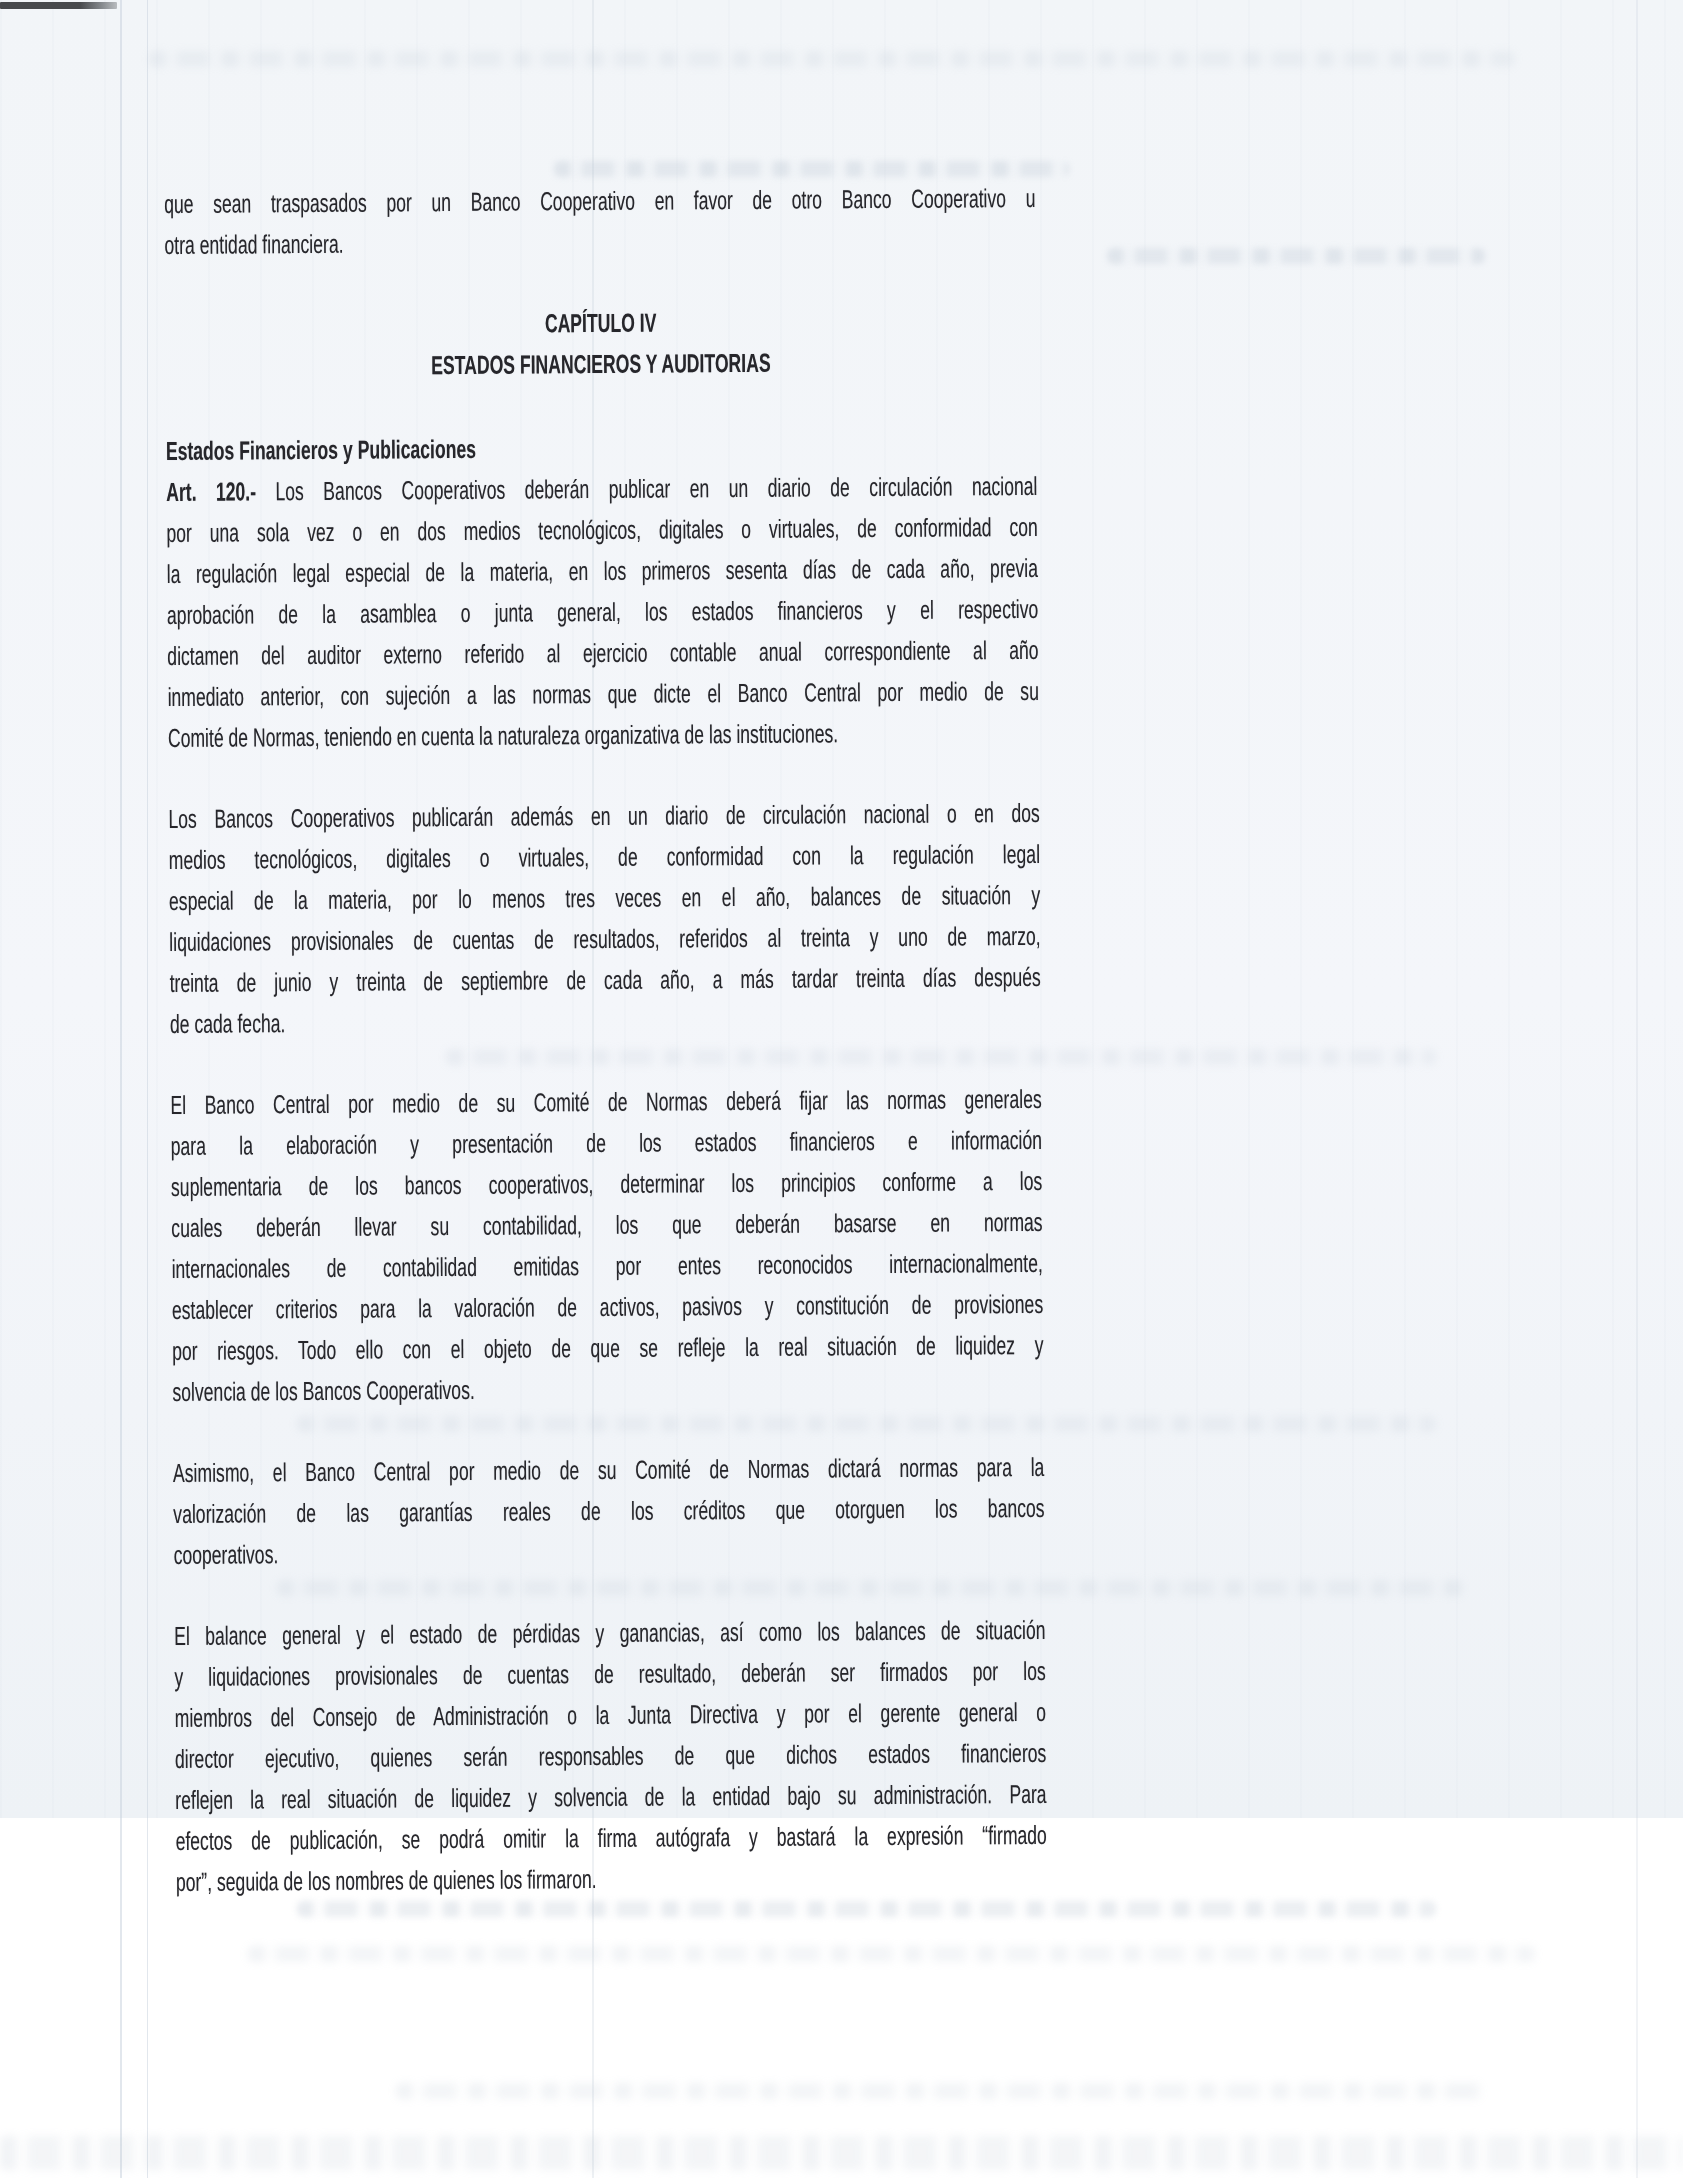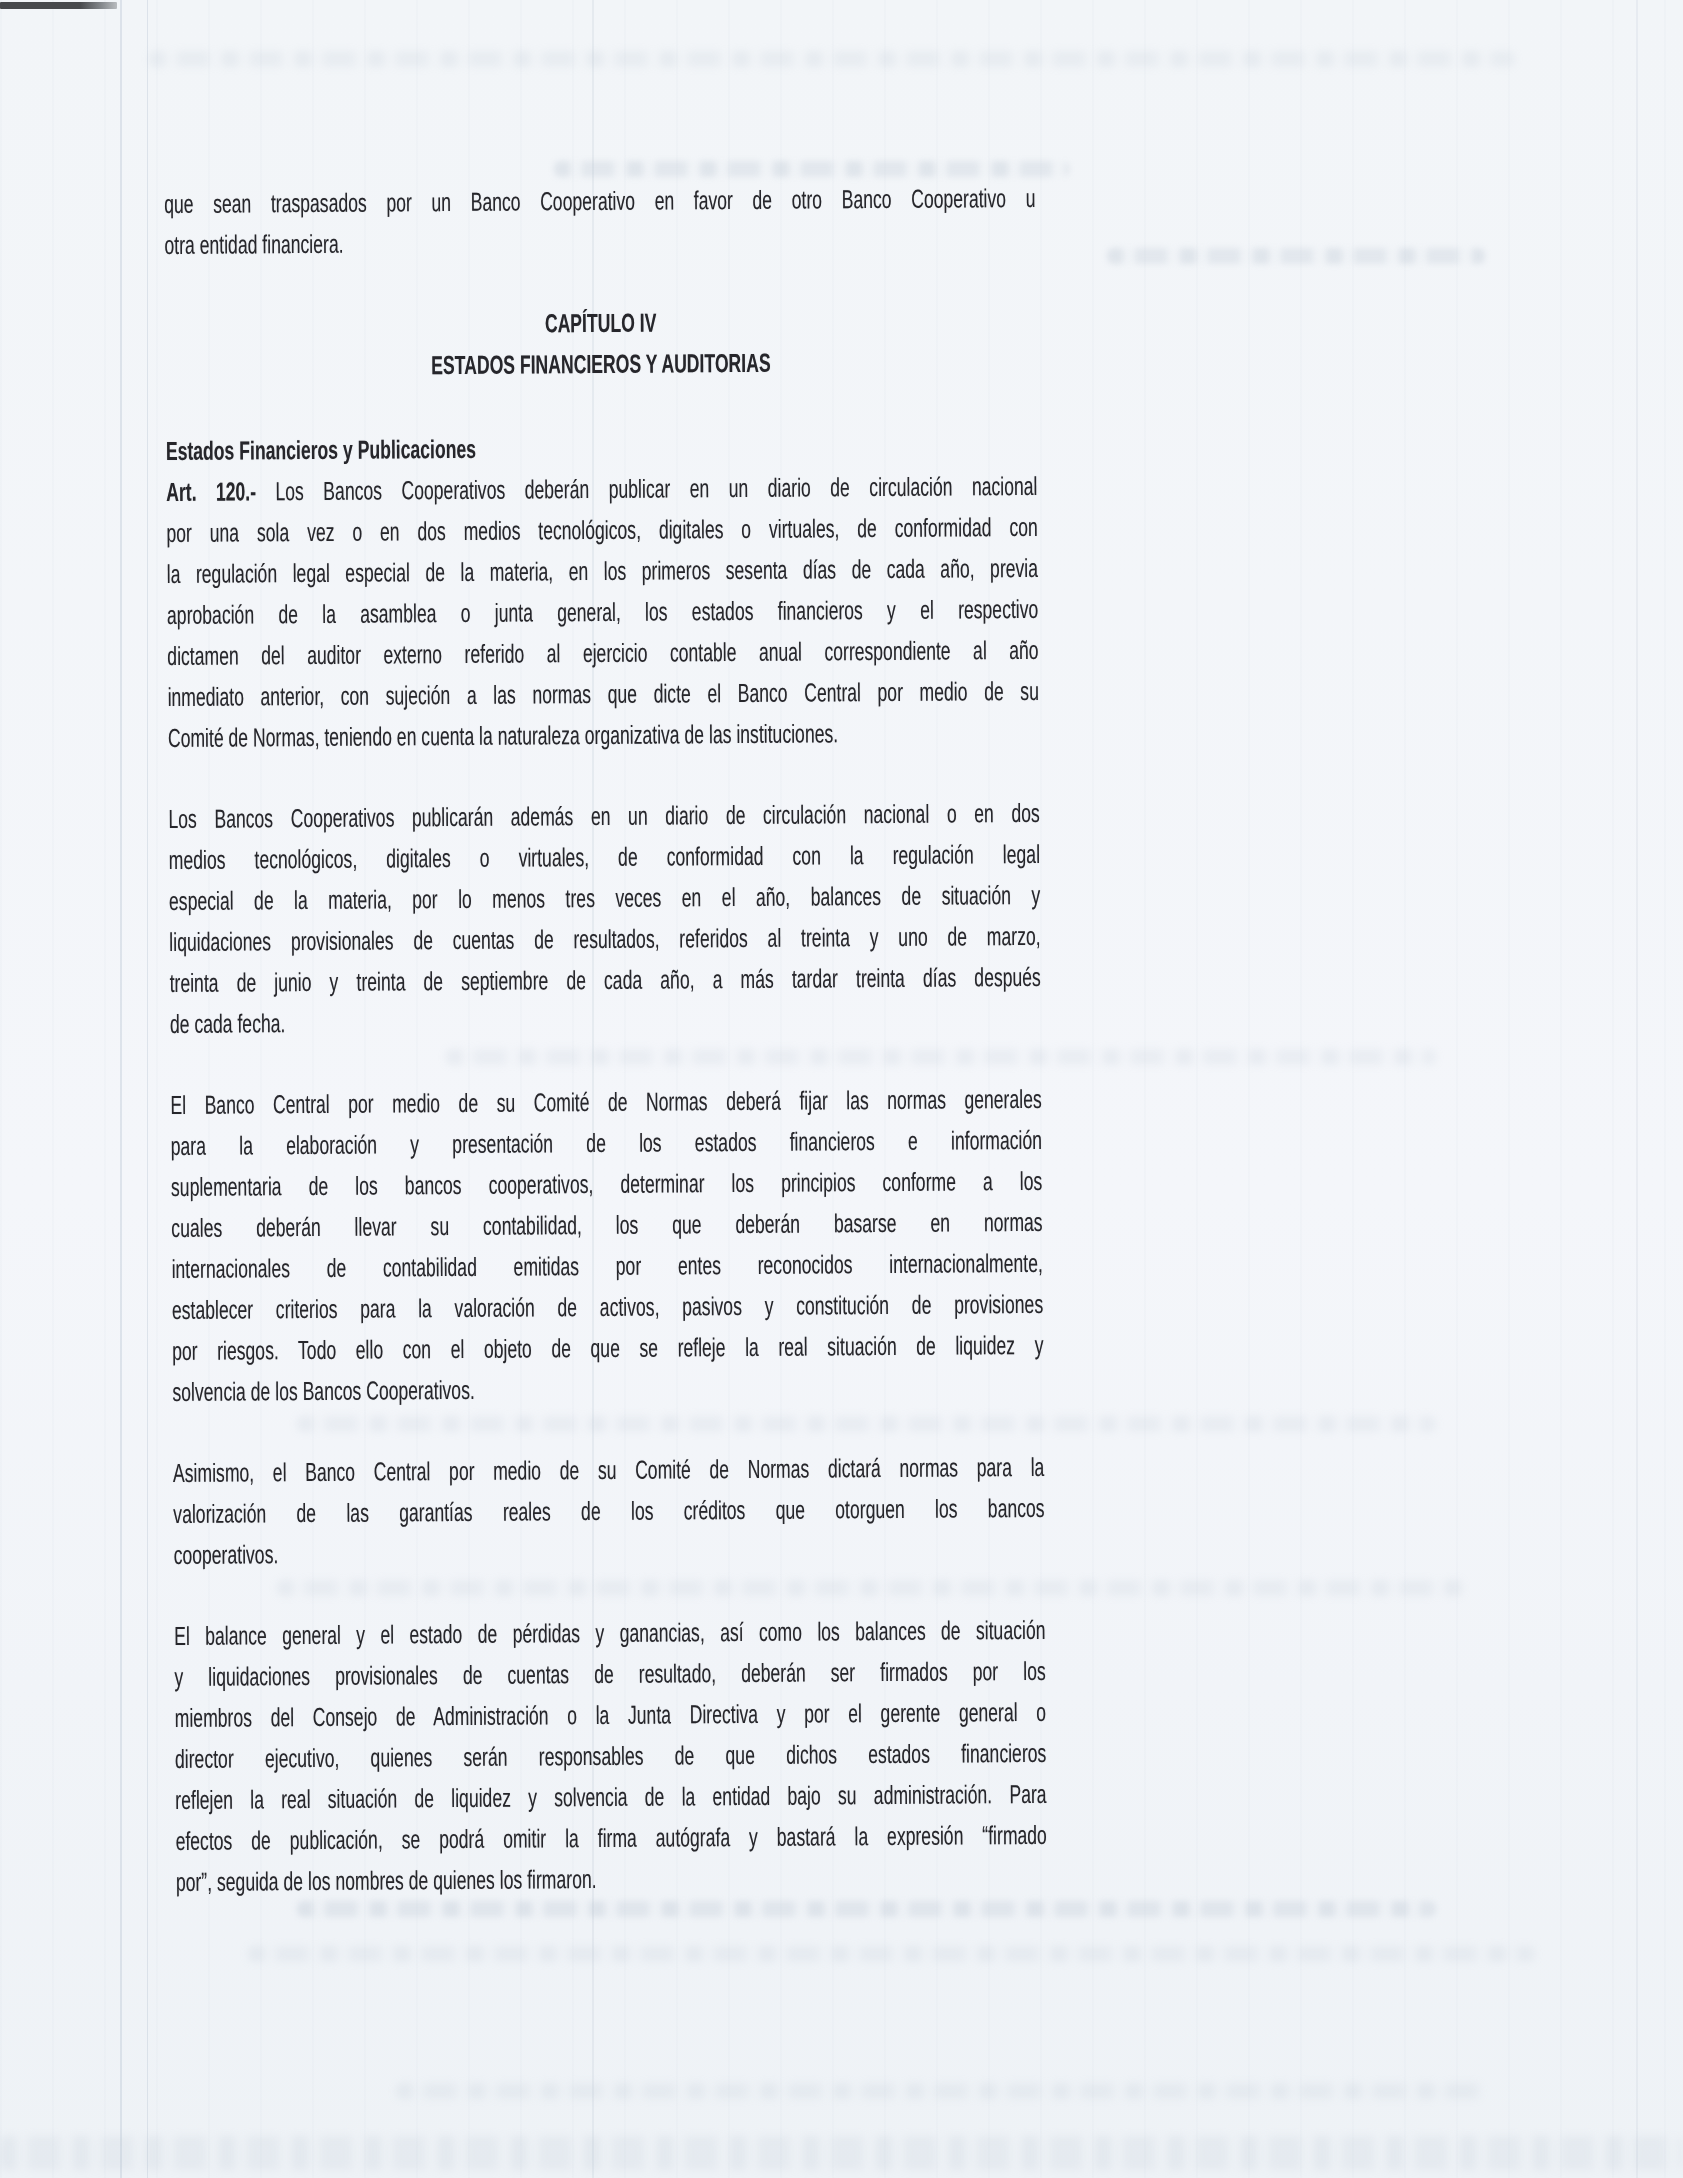--- a/index.html
+++ b/index.html
@@ -7,21 +7,21 @@
     padding: 0;
     width: 1683px;
     height: 2178px;
     overflow: hidden;
     font-family: "Liberation Sans", "DejaVu Sans", sans-serif;
   }
   .page {
     position: absolute;
     inset: 0;
     width: 1683px;
-    height: 2178px;
+    height: 1818px;
     background: linear-gradient(180deg, #f2f5f8 0%, #f4f6fa 55%, #eef2f6 100%);
   }
   
   .streaks {
     position: absolute;
     inset: 0;
     background: repeating-linear-gradient(90deg,
       rgba(206,215,225,0.14) 0 2px, transparent 2px 52px);
     opacity: .7;
     pointer-events: none;

